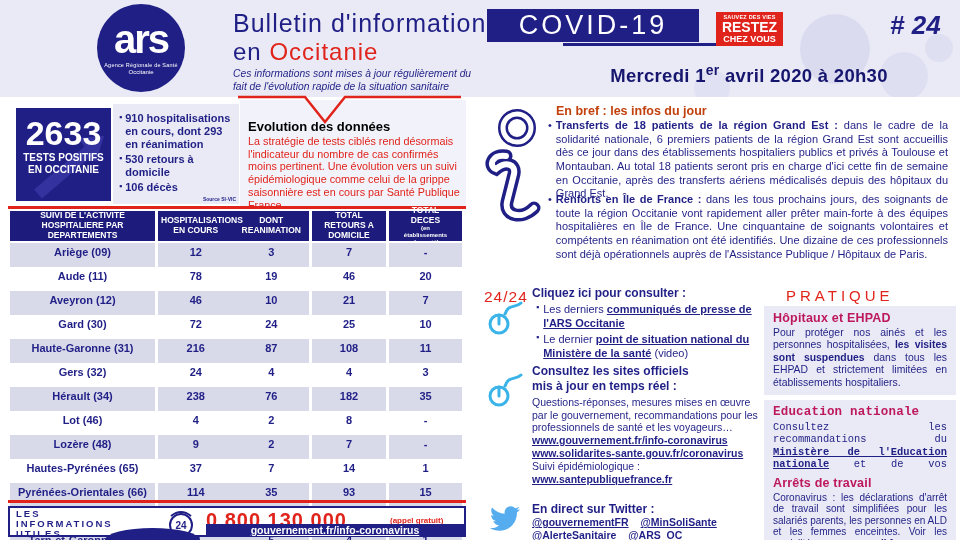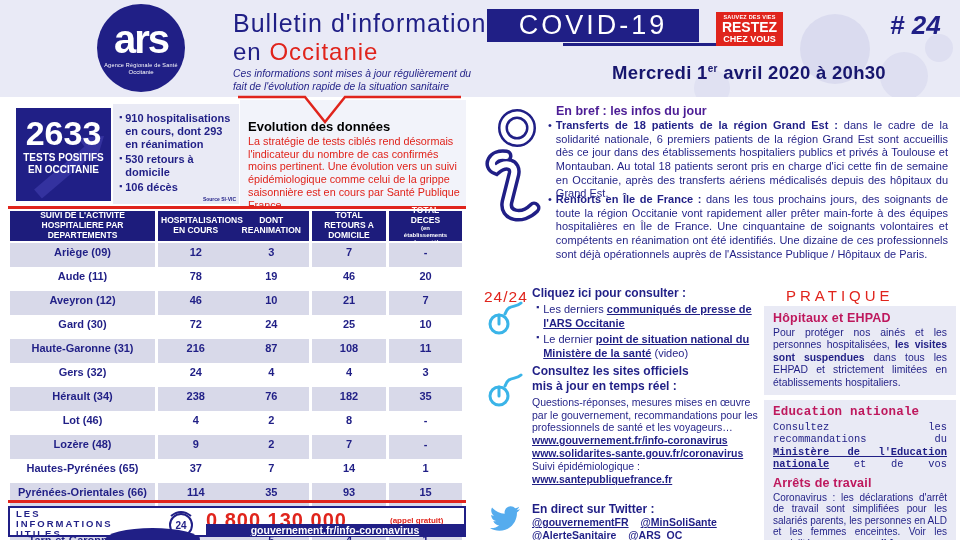--- a/index.html
+++ b/index.html
@@ -20,21 +20,21 @@
   .badge .t { display:block; font-size:5.5px; font-weight:bold; letter-spacing:.2px; }
   .badge .m { display:block; font-size:14px; font-weight:bold; line-height:1.05; }
   .badge .b { display:block; font-size:9px; font-weight:bold; line-height:1; }
   .ul-navy { position:absolute; left:563px; top:43px; width:153px; height:3px; background:#201f86; }
   .ul-red  { position:absolute; left:716px; top:43px; width:67px; height:3px; background:#e0241c; }
   .subtitle { position:absolute; left:233px; top:38px; font-size:24px; letter-spacing:1px; color:#201f86; }
   .subtitle .reg { color:#e0241c; }
   .disclaimer { position:absolute; left:233px; top:68px; width:248px; font-size:10.3px; font-style:italic; line-height:1.25; color:#201f86; }
   .issue { position:absolute; left:890px; top:10px; font-size:26px; font-weight:bold; font-style:italic; color:#201f86; }
   .date { position:absolute; left:560px; top:62px; width:378px; text-align:center; font-size:18.5px; font-weight:bold; color:#17166e; letter-spacing:.3px; }
-  .date sup { font-size:10px; }
+  .date sup { font-size:14px; }
 
   
   .stat-dark { position:absolute; left:16px; top:108px; width:95px; height:93px; background:#201f86; color:#fff; text-align:center; overflow:hidden; }
   .stat-dark svg { position:absolute; left:0; top:0; }
   .stat-dark .big { position:relative; font-size:34px; font-weight:bold; margin-top:8px; line-height:1.05; }
   .stat-dark .lab { position:relative; font-size:10px; font-weight:bold; line-height:1.2; }
   .stat-bullets { position:absolute; left:113px; top:104px; width:126px; height:100px; background:#e9eaf5; padding:8px 4px 4px 6px; }
   .stat-bullets .it { display:flex; font-size:11px; font-weight:bold; color:#201f86; line-height:1.18; margin-bottom:2px; }
   .stat-bullets .sq { margin-right:3px; font-size:9px; }
   .stat-src { position:absolute; right:3px; bottom:2px; font-size:5px; font-weight:bold; color:#201f86; }
@@ -68,21 +68,21 @@
   .utiles { position:absolute; left:8px; top:506px; width:458px; height:31px; border:2px solid #201f86; background:#fff; }
   .u-label { position:absolute; left:6px; top:1px; font-size:9.5px; font-weight:bold; letter-spacing:2px; color:#201f86; line-height:1.05; }
   .u-icon { position:absolute; left:155px; top:0px; }
   .u-phone { position:absolute; left:196px; top:1px; font-size:20px; font-weight:bold; color:#e0241c; letter-spacing:1px; }
   .u-note { position:absolute; left:380px; top:8px; font-size:8px; font-weight:bold; color:#e0241c; }
   .u-bar { position:absolute; left:196px; top:16px; width:258px; height:12px; background:#201f86; color:#fff; font-size:10.5px; font-weight:bold; text-align:center; line-height:12px; text-decoration:underline; }
   .semicircle { position:absolute; left:105px; top:528px; width:95px; height:12px; background:#201f86; border-radius:50% 50% 0 0 / 100% 100% 0 0; }
 
   
   .info-icon { position:absolute; left:484px; top:106px; }
-  .eb-title { position:absolute; left:556px; top:104px; font-size:12.5px; font-weight:bold; color:#4c1d95; }
+  .eb-title { position:absolute; left:556px; top:104px; font-size:12.5px; font-weight:bold; color:#c2410c; }
   .eb-p { position:absolute; left:548px; width:400px; display:flex; font-size:11px; color:#201f86; line-height:1.24; text-align:justify; }
   .eb-p .dot { margin-right:4px; }
   .badge24 { position:absolute; left:484px; top:288px; font-size:15.5px; color:#e0241c; letter-spacing:1px; }
   .lk-title { position:absolute; left:532px; font-size:12px; font-weight:bold; color:#201f86; line-height:1.25; }
   .mouse { position:absolute; }
   .lk-item { position:absolute; left:536px; width:228px; display:flex; font-size:11px; color:#201f86; line-height:1.3; }
   .lk-item .sq { margin-right:4px; font-size:9px; }
   .lnk { font-weight:bold; text-decoration:underline; color:#201f86; cursor:pointer; }
   .sites-body { position:absolute; left:532px; top:396px; width:234px; font-size:10.5px; color:#201f86; line-height:1.2; }
   .url { position:absolute; left:532px; font-size:10.5px; }

